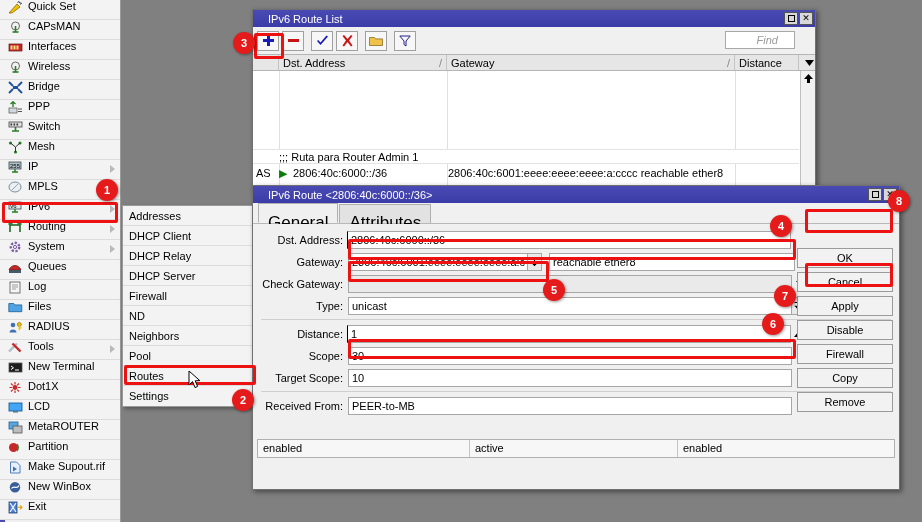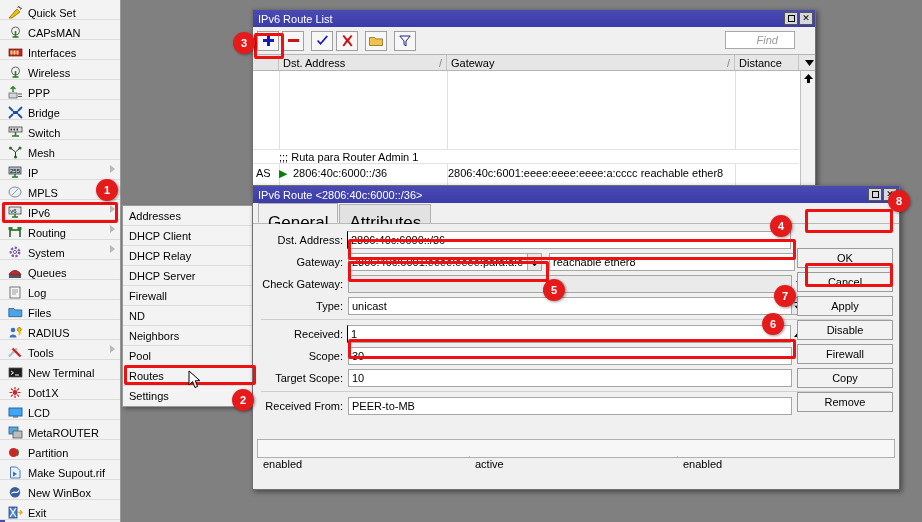--- a/index.html
+++ b/index.html
@@ -19,21 +19,21 @@
     background: #f0f0f0;
     border-right: 1px solid #9a9a9a;
   }
   #sidebar-accent {
     position: absolute; left: 0; top: 0; width: 5px; height: 522px;
     background: #4a4ab0;
   }
   .side-item {
     position: relative;
     height: 20px;
-    display: flex; align-items: flex-end;
+    display: flex; align-items: flex-start;
     padding-left: 7px;
     border-bottom: 1px solid #dcdcdc;
     background: #f3f3f3;
     font-size: 11px; color: #000;
   }
   .side-item .sicon {
     width: 16px; height: 14px; margin-right: 5px;
     display: inline-flex; align-items: center; justify-content: center;
     flex: 0 0 16px;
   }
@@ -67,21 +67,21 @@
     position: absolute;
     background: #f0f0f0;
     border: 1px solid #707070;
     box-shadow: 2px 2px 5px rgba(0,0,0,0.45);
   }
   .titlebar {
     height: 17px;
     background: linear-gradient(#4a4ab4, #3c3ca8);
     color: #ffffff;
     display: flex; align-items: center;
-    padding-left: 5px;
+    padding-left: 15px;
     font-size: 11px;
     user-select: none;
   }
   .titlebar .tb-title { flex: 1; white-space: nowrap; overflow: hidden; }
   .tb-btns { display: flex; gap: 1px; padding-right: 2px; }
   .tb-btn {
     width: 14px; height: 13px;
     background: #d8d8d8;
     border: 1px solid #555;
     display: flex; align-items: center; justify-content: center;
@@ -222,21 +222,21 @@
     background: #f2f2f2; border: 1px solid #9b9b9b;
     display: flex; align-items: center; justify-content: center;
     font-size: 11px;
   }
   #rd-status {
     position: absolute; left: 4px; right: 4px; bottom: 6px; height: 19px;
     display: flex; background: #f7f7f7; border: 1px solid #b0b0b0;
     font-size: 11px;
   }
   #rd-status div {
-    line-height: 17px; padding-left: 5px; border-right: 1px solid #c6c6c6; margin-top: 16px;
+    line-height: 17px; padding-left: 5px; border-right: 1px solid #c6c6c6;
   }
 
   
   .hl {
     position: absolute;
     border: 3px solid #ee1111;
     border-radius: 2px;
     pointer-events: none;
   }
   .badge {
@@ -294,35 +294,35 @@
               <circle cx="7.5" cy="5" r="4" fill="none" stroke="#666" stroke-width="1"></circle>
               <path d="M7.5 5 v6" stroke="#2a7d2a" stroke-width="1.6"></path>
               <path d="M4.5 11 h6" stroke="#2a7d2a" stroke-width="1.6"></path>
             </svg>
           </span>
           <span class="slabel">Wireless</span>
         </div>
         <div class="side-item">
           <span class="sicon">
             <svg width="15" height="13" viewBox="0 0 15 13">
+              <path d="M1 1 L5 5 M14 1 L10 5 M1 12 L5 8 M14 12 L10 8" stroke="#1b4fa0" stroke-width="1.8"></path>
+              <rect x="5" y="5" width="5" height="3" fill="#1b4fa0"></rect>
+            </svg>
+          </span>
+          <span class="slabel">Bridge</span>
+        </div>
+        <div class="side-item">
+          <span class="sicon">
+            <svg width="15" height="13" viewBox="0 0 15 13">
               <rect x="1" y="7" width="8" height="5" fill="#cfd8dc" stroke="#555" stroke-width="0.7"></rect>
               <path d="M5 6 L5 1 M2.5 3 L5 0.8 L7.5 3" stroke="#2a7d2a" stroke-width="1.4" fill="none"></path>
               <path d="M10 8 h4 M10 10.5 h4" stroke="#555" stroke-width="1"></path>
             </svg>
           </span>
           <span class="slabel">PPP</span>
-        </div>
-        <div class="side-item">
-          <span class="sicon">
-            <svg width="15" height="13" viewBox="0 0 15 13">
-              <path d="M1 1 L5 5 M14 1 L10 5 M1 12 L5 8 M14 12 L10 8" stroke="#1b4fa0" stroke-width="1.8"></path>
-              <rect x="5" y="5" width="5" height="3" fill="#1b4fa0"></rect>
-            </svg>
-          </span>
-          <span class="slabel">Bridge</span>
         </div>
         <div class="side-item">
           <span class="sicon">
             <svg width="15" height="13" viewBox="0 0 15 13">
               <rect x="1" y="1" width="13" height="5" fill="#e0e0e0" stroke="#444" stroke-width="0.8"></rect>
               <rect x="2.5" y="2.5" width="1.6" height="2" fill="#333"></rect>
               <rect x="5.5" y="2.5" width="1.6" height="2" fill="#333"></rect>
               <rect x="8.5" y="2.5" width="1.6" height="2" fill="#333"></rect>
               <path d="M7.5 6 v4 M4 10 h7" stroke="#2a7d2a" stroke-width="1.6"></path>
             </svg>
@@ -655,21 +655,21 @@
     <div id="rd-body">
 
       <div class="frow" style="top:6px">
         <span class="flabel">Dst. Address:</span>
         <span class="finput caret" style="width:444px">2806:40c:6000::/36</span>
         <span class="plainarrow"></span>
       </div>
 
       <div class="frow" style="top:28px">
         <span class="flabel">Gateway:</span>
-        <span class="finput" style="width:180px">2806:40c:6001:eeee:eeee:para:a:c</span>
+        <span class="finput" style="width:180px">2806:40c:6001:eeee:eeee:eeee:a:c</span>
         <span class="ddarrow">
           <svg width="9" height="9" viewBox="0 0 9 9">
               <path d="M0.5 1.5h8M4.5 2.5v3.2M1.5 5.2L4.5 8.5 7.5 5.2z" fill="#000" stroke="#000" stroke-width="1.1"></path>
             </svg>
         </span>
         <span class="finput" style="width:246px;margin-left:7px">reachable ether8</span>
         <span class="spinner">
           <svg width="10" height="13" viewBox="0 0 10 13">
               <path d="M5 0L9 4.6H1z" fill="#000"></path>
               <path d="M5 13L9 8.4H1z" fill="#000"></path>
@@ -693,21 +693,21 @@
         <span class="ddarrow">
           <svg width="9" height="9" viewBox="0 0 9 9">
               <path d="M0.5 1.5h8M4.5 2.5v3.2M1.5 5.2L4.5 8.5 7.5 5.2z" fill="#000" stroke="#000" stroke-width="1.1"></path>
             </svg>
         </span>
       </div>
 
       <div class="divider" style="top:95px"></div>
 
       <div class="frow" style="top:100px">
-        <span class="flabel">Received:</span>
+        <span class="flabel">Distance:</span>
         <span class="finput caret" style="width:444px">1</span>
         <span class="plainarrow">
           <svg width="10" height="6" viewBox="0 0 10 6">
               <path d="M5 0l5 6H0z" fill="#000"></path>
             </svg>
         </span>
       </div>
 
       <div class="frow" style="top:122px">
         <span class="flabel">Scope:</span>

